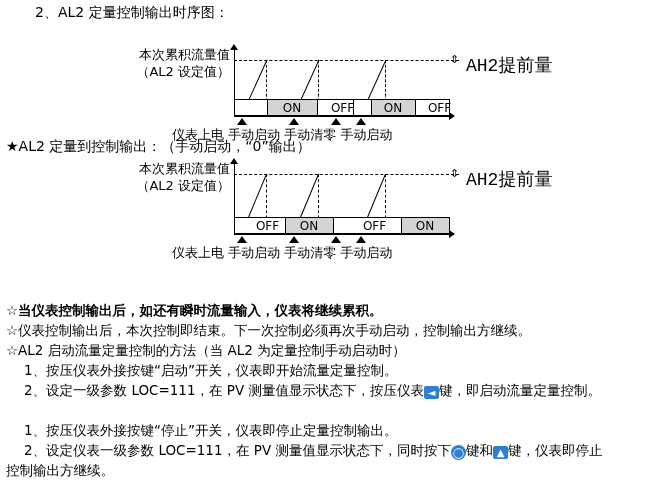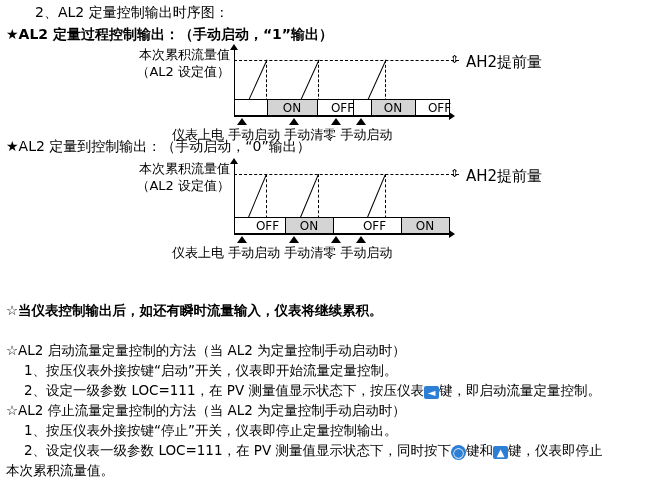--- a/index.html
+++ b/index.html
@@ -20,21 +20,21 @@
   
   .chart{position:absolute;}
   .ylab{position:absolute;text-align:right;font-size:13px;line-height:17px;white-space:nowrap;}
   .axisY{position:absolute;width:1px;background:#000;}
   .axisX{position:absolute;height:1px;background:#000;}
   .dash{position:absolute;height:0;border-top:1px dashed #000;}
   .vdash{position:absolute;width:0;border-left:1px dashed #000;}
   .ramp{position:absolute;height:1px;background:#000;transform-origin:0 0;}
   .arrowR{position:absolute;width:0;height:0;border-left:6px solid #000;border-top:4px solid transparent;border-bottom:4px solid transparent;}
   .arrowU{position:absolute;width:0;height:0;border-bottom:6px solid #000;border-left:4px solid transparent;border-right:4px solid transparent;}
-  .ah2{position:absolute;font-size:15px;white-space:nowrap;}
+  .ah2{position:absolute;font-size:18px;white-space:nowrap;font-family:Liberation Mono, monospace;}
   .ah2mark{position:absolute;font-size:11px;}
 
   .band{position:absolute;border:1px solid #000;box-sizing:border-box;background:#fff;}
   .seg{position:absolute;top:0;bottom:0;display:flex;align-items:center;justify-content:center;font-size:12px;box-sizing:border-box;}
   .seg.on{background:#d4d4d4;}
   .seg.off{background:#ffffff;padding-left:15px;}
   .segdiv{position:absolute;top:0;bottom:0;width:1px;background:#000;}
 
   .tri{position:absolute;width:0;height:0;border-left:5px solid transparent;border-right:5px solid transparent;border-bottom:7px solid #000;}
   .caption{position:absolute;font-size:13px;white-space:nowrap;}
@@ -46,21 +46,20 @@
     background:#2b7fd4;color:#fff;font-size:10px;border-radius:2px;vertical-align:-1px;
   }
   .keycap.round{border-radius:50%;width:15px;height:15px;line-height:15px;}
 </style>
 </head>
 <body>
 
 <div class="page">
 
   <div class="t1 line">2、AL2 定量控制输出时序图：</div>
-  <div class="t2 line">★AL2 定量过程控制输出：（手动启动，“1”输出）</div>
 
   <div class="chart" style="left:0;top:44px;width:654px;height:92px;">
     <div class="ylab" style="left:120px;top:2px;width:110px;">本次累积流量值</div>
     <div class="ylab" style="left:120px;top:19px;width:110px;">（AL2 设定值）</div>
 
     <div class="axisY" style="left:234px;top:6px;height:66px;"></div>
     <div class="arrowU" style="left:230px;top:0px;"></div>
 
     <div class="axisX" style="left:234px;top:72px;width:215px;"></div>
     <div class="arrowR" style="left:449px;top:68px;"></div>
@@ -136,30 +135,30 @@
 
     <div class="tri" style="left:237px;top:78px;"></div>
     <div class="tri" style="left:289px;top:78px;"></div>
     <div class="tri" style="left:331px;top:78px;"></div>
     <div class="tri" style="left:356px;top:78px;"></div>
 
     <div class="caption" style="left:172px;top:86px;">仪表上电  手动启动  手动清零  手动启动</div>
   </div>
 
   <div class="para" style="top:300px;font-weight:bold;">☆当仪表控制输出后，如还有瞬时流量输入，仪表将继续累积。</div>
+  <div class="para" style="top:320px;">☆仪表控制输出后，本次控制即结束。下一次控制必须再次手动启动，控制输出方继续。</div>
   <div class="para" style="top:340px;">☆AL2 启动流量定量控制的方法（当 AL2 为定量控制手动启动时）</div>
 
   <div class="para" style="top:360px;left:24px;">1、按压仪表外接按键“启动”开关，仪表即开始流量定量控制。</div>
 
   <div class="para line" style="top:380px;left:24px;">
     <span>2、设定一级参数 LOC=111，在 PV 测量值显示状态下，按压仪表</span><span class="keycap">◄</span><span>键，即启动流量定量控制。</span>
   </div>
 
-  <div class="para" style="top:400px;">☆AL2 停止流量定量控制的方法（当 AL2 为定量控制手动启动时）</div>
   <div class="para" style="top:420px;left:24px;">1、按压仪表外接按键“停止”开关，仪表即停止定量控制输出。</div>
 
   <div class="para line" style="top:440px;left:24px;">
     <span>2、设定仪表一级参数 LOC=111，在 PV 测量值显示状态下，同时按下</span><span class="keycap round">◯</span><span>键和</span><span class="keycap">▲</span><span>键，仪表即停止</span>
   </div>
 
-  <div class="para" style="top:460px;">本次累积流量值。</div>
+  <div class="para" style="top:460px;">控制输出方继续。</div>
 
 </div>
 
 </body></html>

